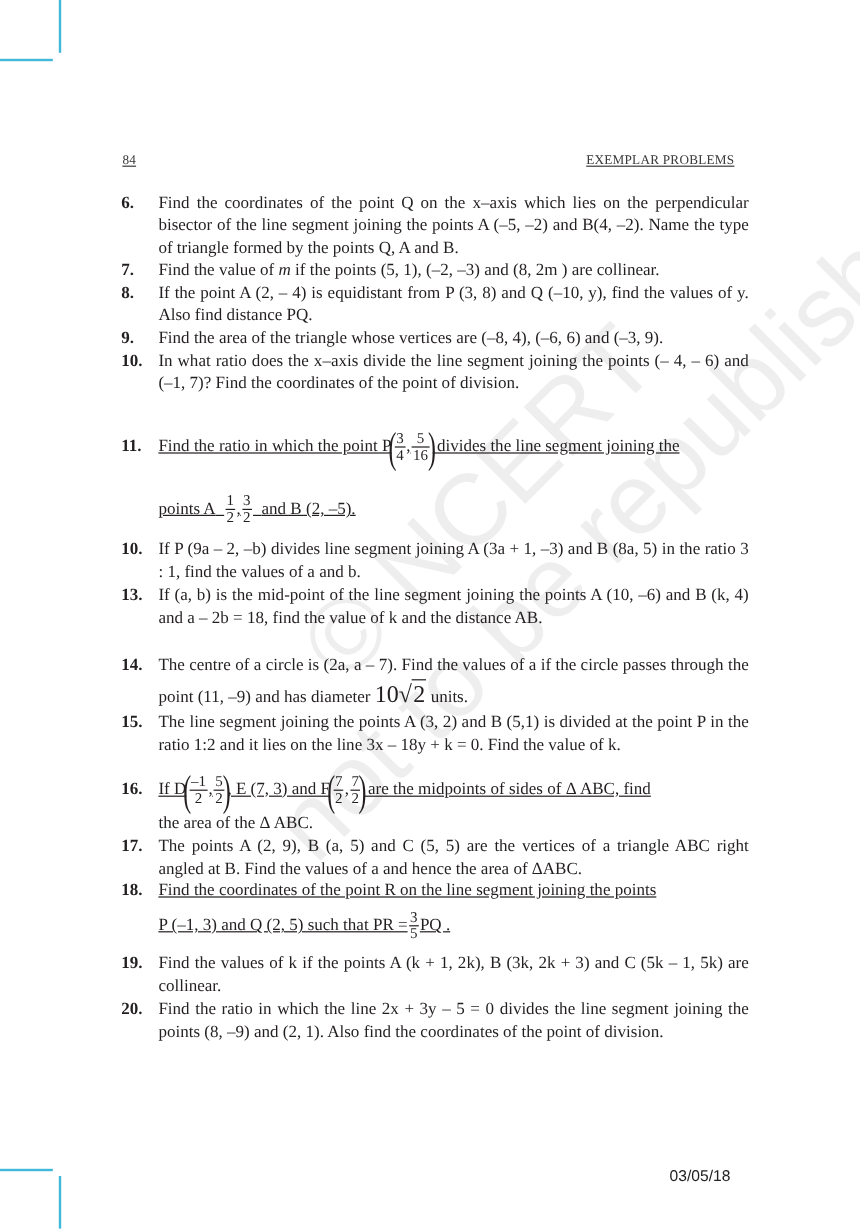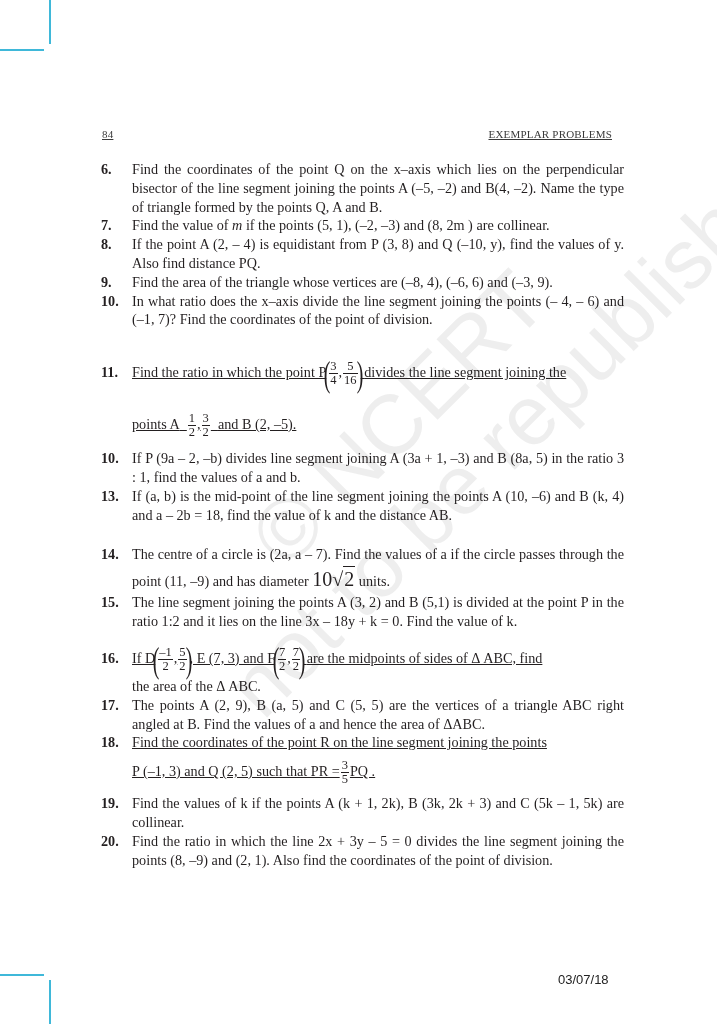--- a/index.html
+++ b/index.html
@@ -129,13 +129,13 @@
     <span>Find the values of k if the points A (k + 1, 2k), B (3k, 2k + 3) and C (5k – 1, 5k) are collinear.</span>
   </div>
 
   <div class="q">
     <span class="qn">20.</span>
     <span>Find the ratio in which the line 2x + 3y – 5 = 0 divides the line segment joining the points (8, –9) and (2, 1). Also find the coordinates of the point of division.</span>
   </div>
 
 </div>
 
-<div class="footer">03/07/18</div>
+<div class="footer">03/05/18</div>
 
 </body></html>

